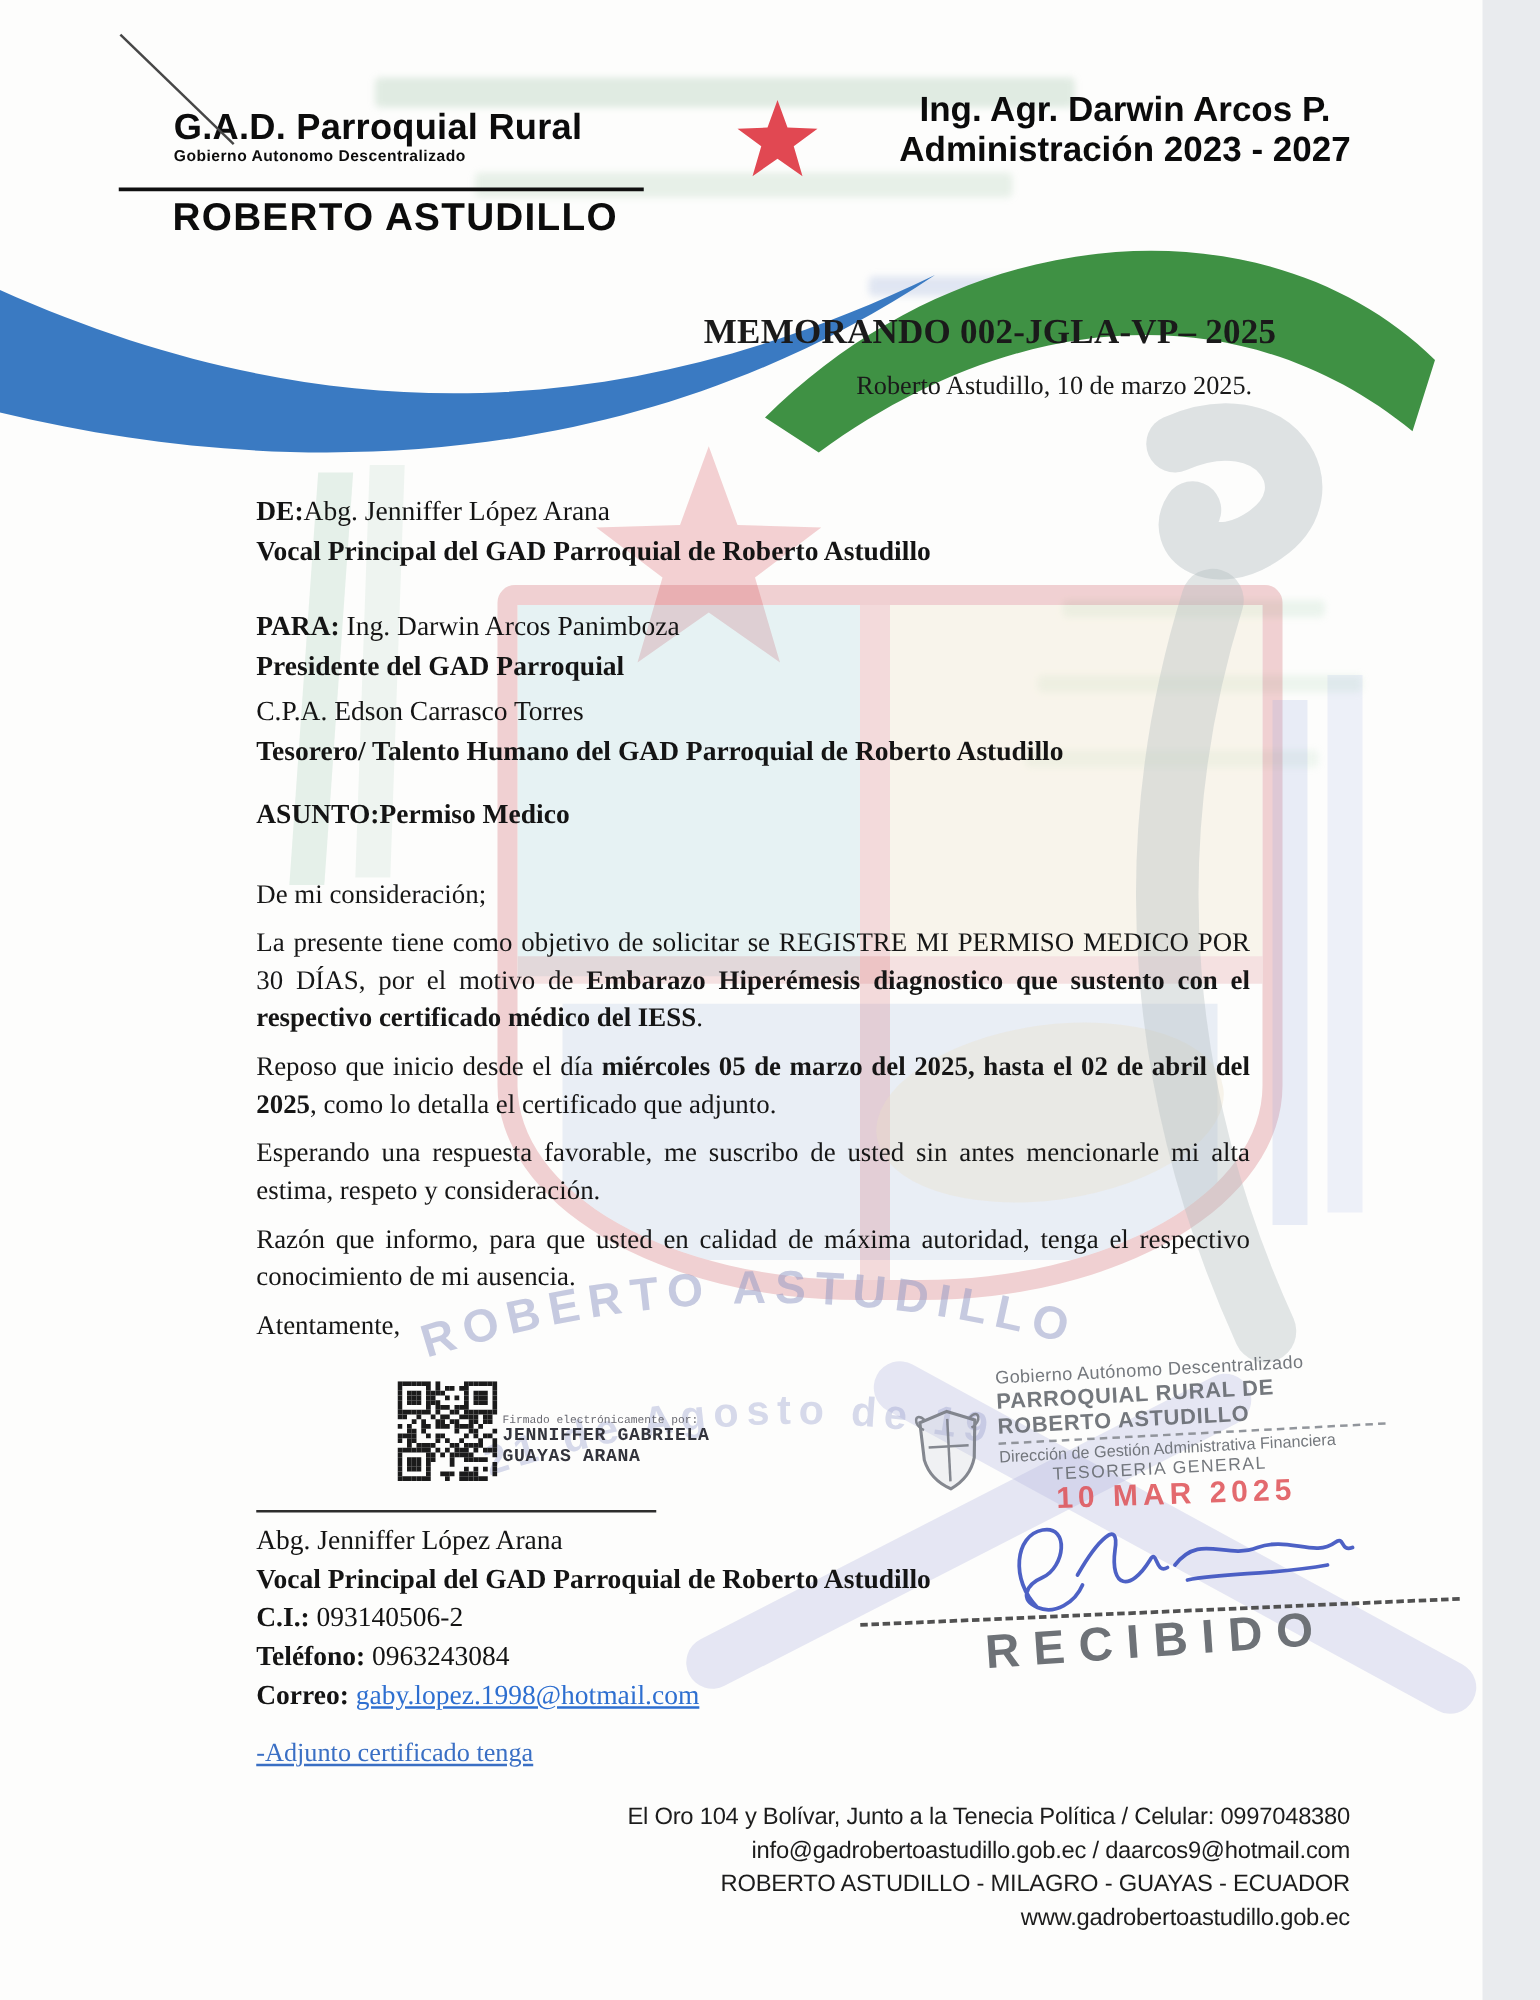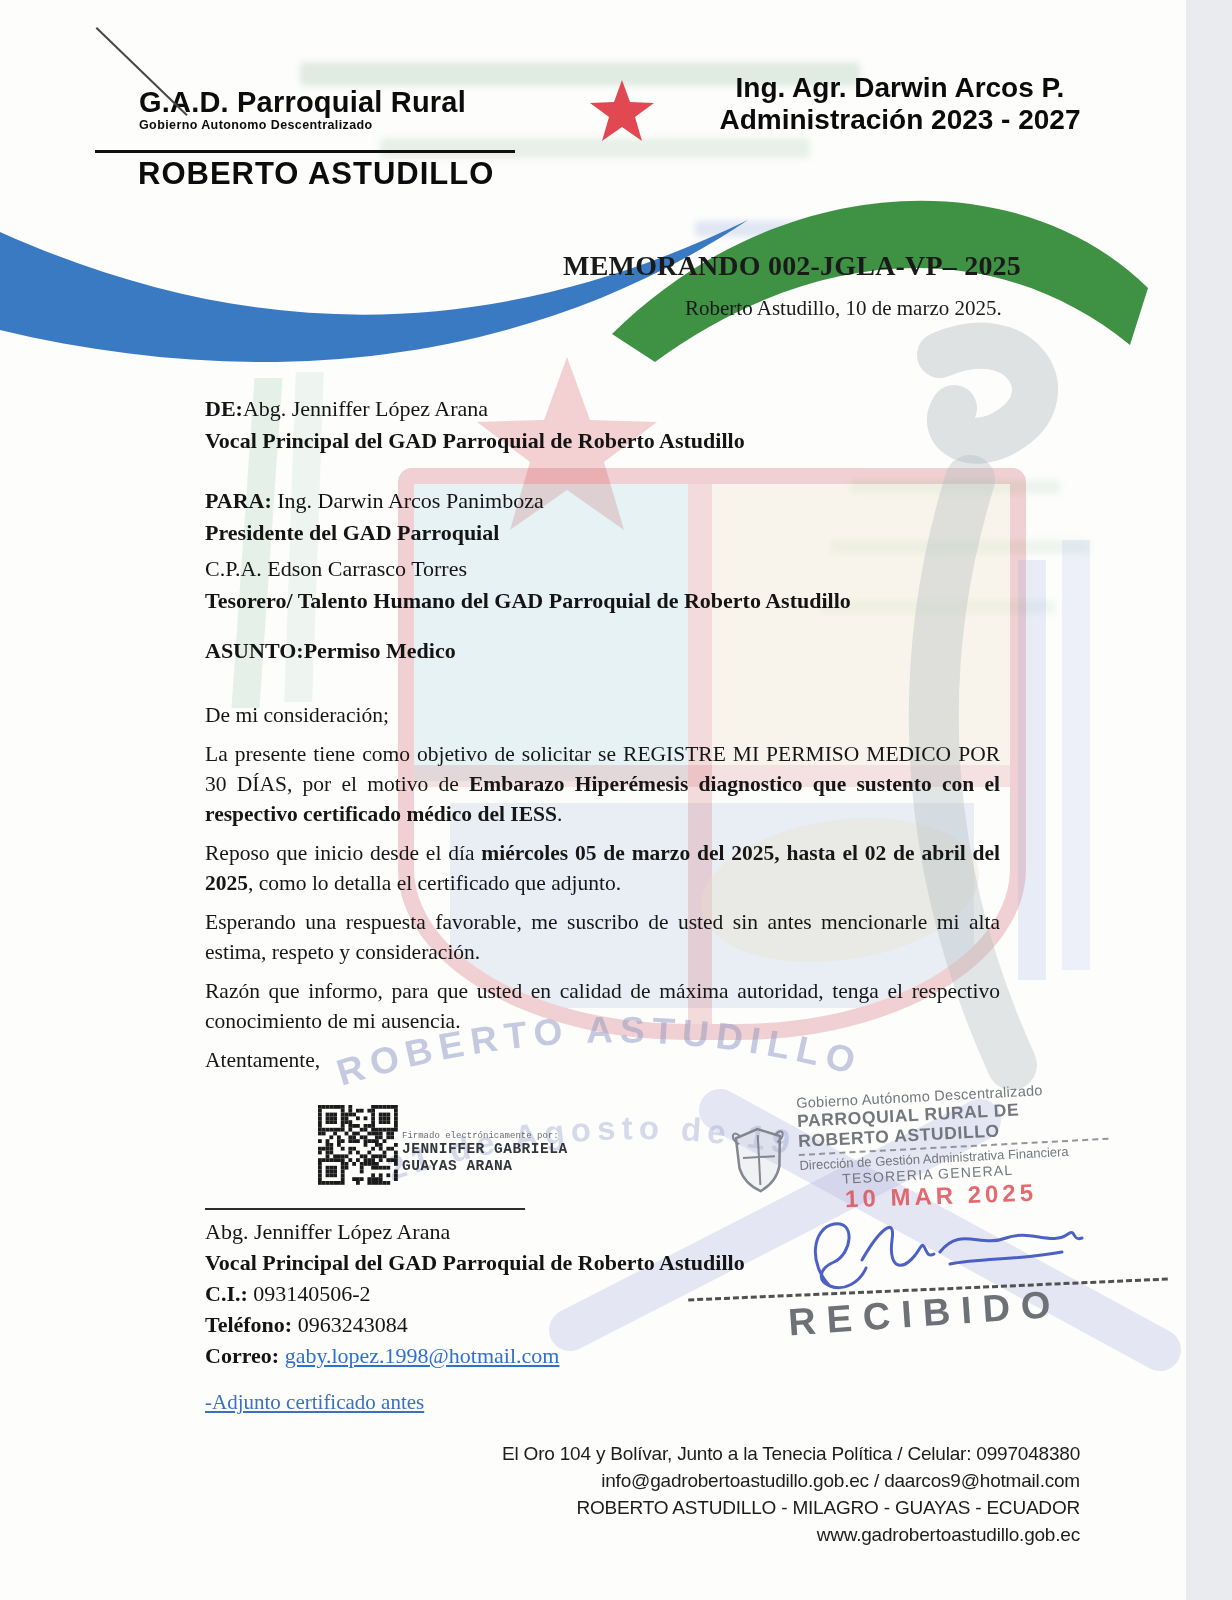--- a/index.html
+++ b/index.html
@@ -434,21 +434,21 @@
 
   <div class="abs sig-rule"></div>
   <div class="abs sigblock">
     <div>Abg. Jenniffer López Arana</div>
     <div><b>Vocal Principal del GAD Parroquial de Roberto Astudillo</b></div>
     <div><b>C.I.:</b><span> 093140506-2</span></div>
     <div><b>Teléfono:</b><span> 0963243084</span></div>
     <div><b>Correo:</b> <span class="maillink">gaby.lopez.1998@hotmail.com</span></div>
   </div>
 
-  <div class="abs attach">-Adjunto certificado antes</div>
+  <div class="abs attach">-Adjunto certificado tenga</div>
 
   <div class="abs footer">
     <div>El Oro 104 y Bolívar, Junto a la Tenecia Política / Celular: 0997048380</div>
     <div>info@gadrobertoastudillo.gob.ec / daarcos9@hotmail.com</div>
     <div>ROBERTO ASTUDILLO - MILAGRO - GUAYAS - ECUADOR</div>
     <div>www.gadrobertoastudillo.gob.ec</div>
   </div>
 
   <div class="abs stamp">
     <svg class="stamp-crest" width="56" height="70" viewBox="0 0 56 70">

